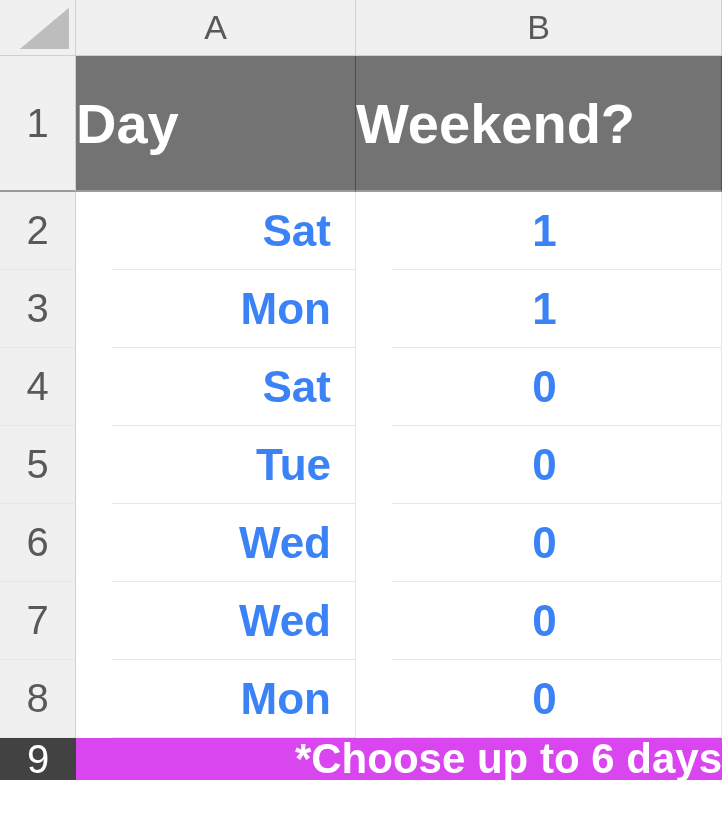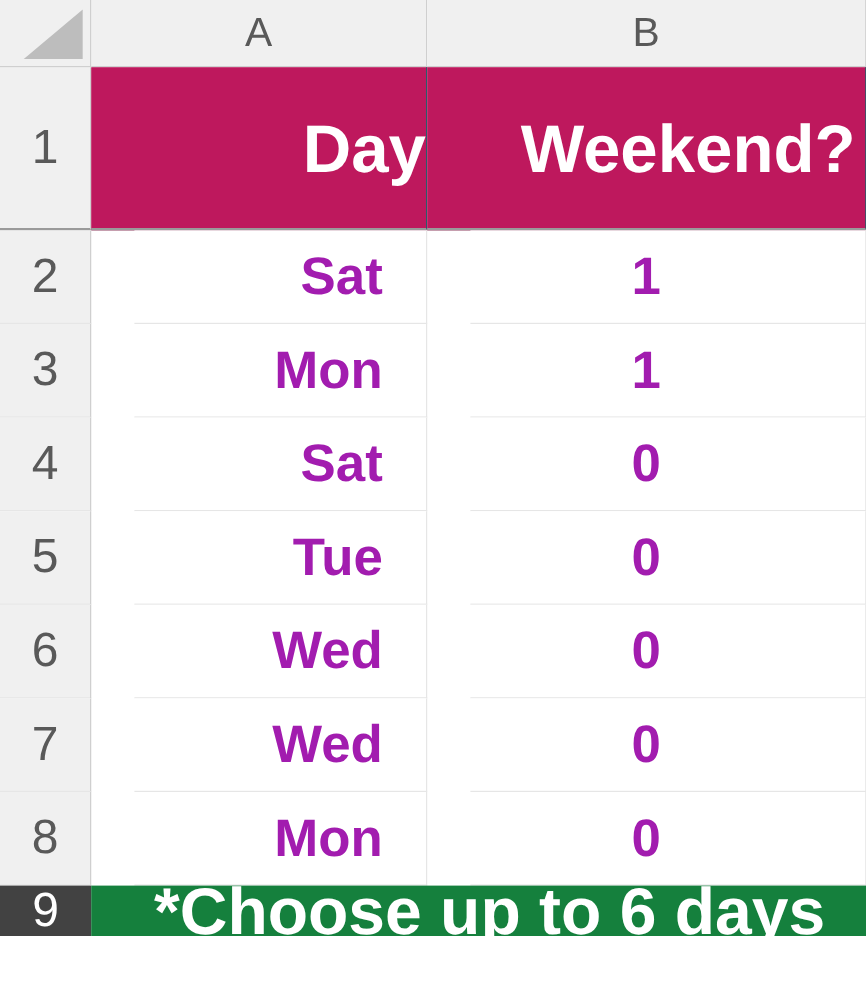--- a/index.html
+++ b/index.html
@@ -42,48 +42,48 @@
     justify-content:center;
     font-size: 40px;
     color:#595959;
   }
   .row-head.hdr { border-bottom: 2px solid #9a9a9a; }
   .cell {
     border-right: 1px solid #e6e6e6;
     border-bottom: 1px solid #e6e6e6;
     display:flex;
     align-items:center;
-    padding: 0 36px 0 0;
+    padding: 0 24px 0 0;
     font-size: 44px;
     font-weight: 700;
-    color:#a21caf;
+    color:#3b82f6;
     background:#fff;
     margin-left:36px;
   }
   .cell.right { justify-content:flex-end; }
   .cell.center { justify-content:center; }
   .header-cell {
-    background:#be185d;
+    background:#737373;
     color:#fff;
     font-size: 56px;
     font-weight: 700;
     border-right: 1px solid #2a5b6b;
     border-bottom: 2px solid #9a9a9a;
     display:flex;
     align-items:center;
+    justify-content:flex-start;
+  }
+  .footer-cell {
+    background:#d946ef;
+    color:#fff;
+    font-size: 42px;
+    font-weight: 700;
+    display:flex;
+    align-items:center;
     justify-content:flex-end;
-  }
-  .footer-cell {
-    background:#15803d;
-    color:#fff;
-    font-size: 55px;
-    font-weight: 700;
-    display:flex;
-    align-items:center;
-    justify-content:center;
     padding-left:18px;
     border-right:none;
     border-bottom:none;
   }
   .row-head.footer { background:#424242; border:none; }
   .row10-head {
     background:#f0f0f0;
     border-right:1px solid #cfcfcf;
   }
   .row10-cell { background:#fff; }

